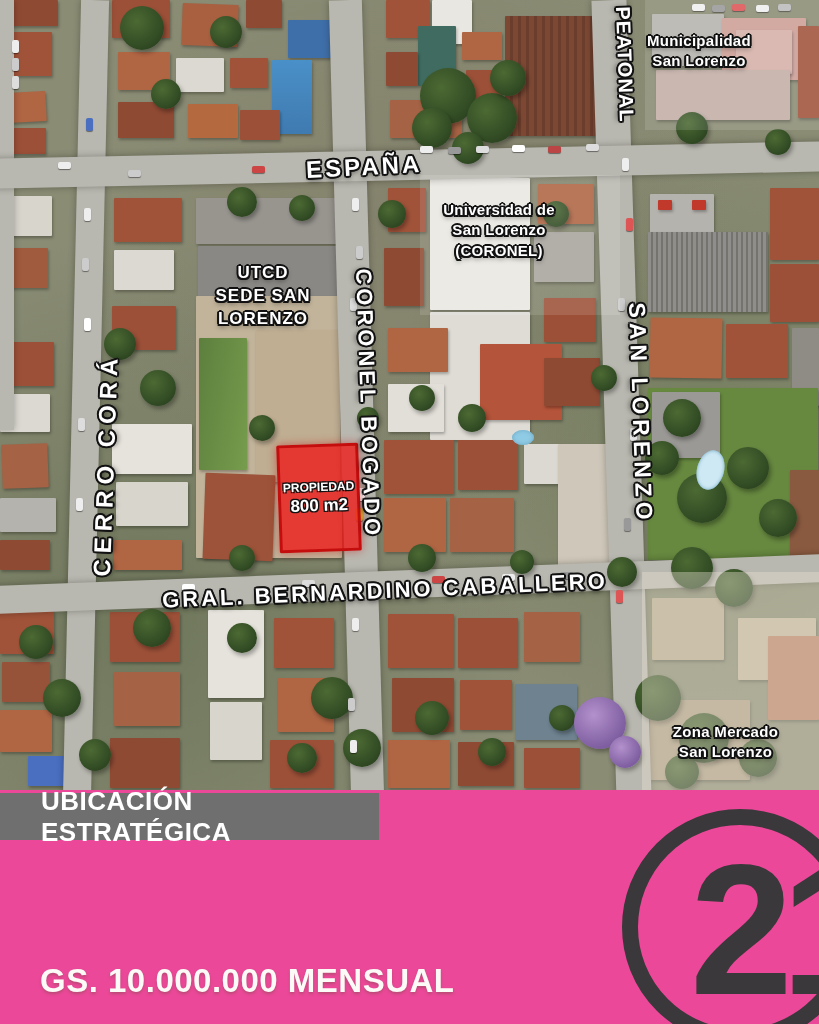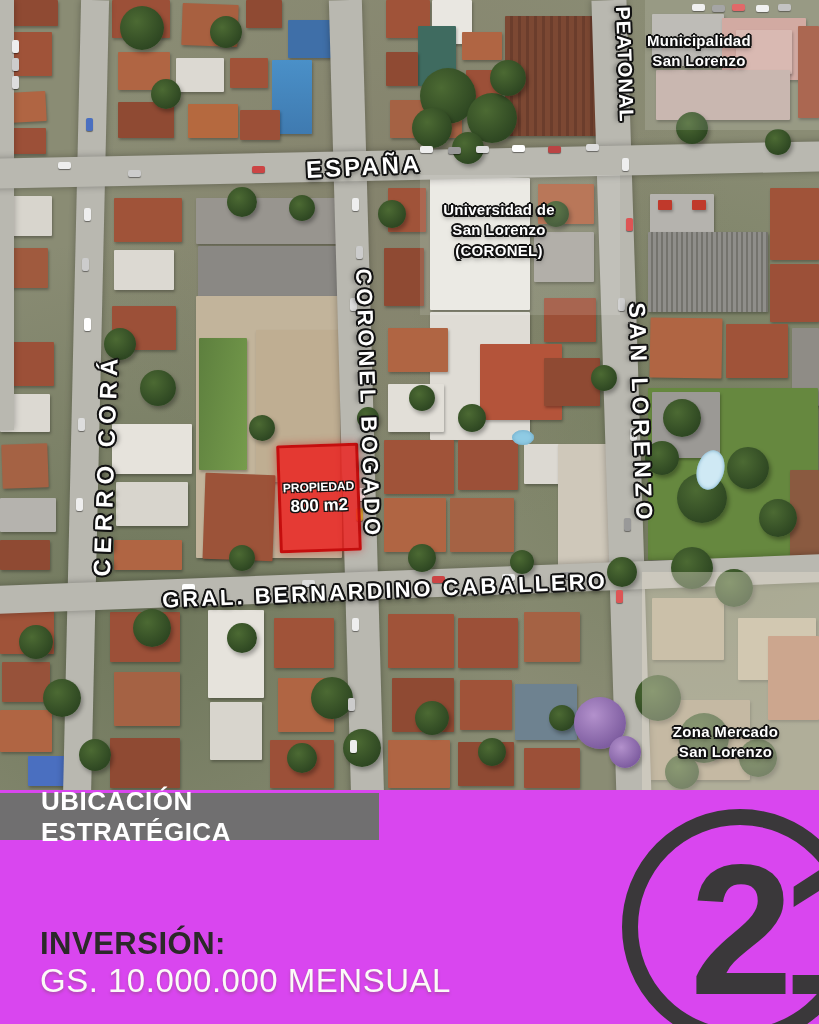--- a/index.html
+++ b/index.html
@@ -39,33 +39,33 @@
     position:absolute;z-index:8;left:278px;top:444px;width:76px;height:102px;
     background:rgba(237,28,26,.80);border:3px solid #c40e0e;border-radius:2px;
     transform:rotate(-2deg);display:flex;flex-direction:column;align-items:center;justify-content:center;
     box-shadow:0 0 10px rgba(200,0,0,.45);
   }
   .property .l1{font-size:12px;}
   .property .l2{font-size:17px;margin-top:2px;}
   .property span{color:#fff;font-weight:bold;
     text-shadow:-1.2px -1.2px 0 #121212,1.2px -1.2px 0 #121212,-1.2px 1.2px 0 #121212,1.2px 1.2px 0 #121212;}
   
-  .banner{position:absolute;left:0;top:790px;width:819px;height:234px;background:#d946ef;z-index:20;}
+  .banner{position:absolute;left:0;top:790px;width:819px;height:234px;background:#ec4899;z-index:20;}
   .strip-gray{
     position:absolute;left:0;top:3px;width:379px;height:47px;background:#706f70;
     display:flex;align-items:center;padding-left:41px;box-sizing:border-box;
     color:#fff;font-weight:bold;font-size:26px;letter-spacing:.5px;
   }
   .strip-black{
     position:absolute;left:0;top:55px;width:346px;height:73px;background:#1d1b1c;
     display:flex;align-items:center;padding-left:39px;box-sizing:border-box;
     color:#fff;font-weight:bold;font-size:54px;letter-spacing:1px;
   }
   .inv-label{position:absolute;left:40px;top:136px;font-size:31px;font-weight:bold;color:#2b2929;letter-spacing:.5px;}
-  .inv-value{position:absolute;left:40px;top:172px;font-size:33px;font-weight:normal;color:#fbfaf7;letter-spacing:.5px;
+  .inv-value{position:absolute;left:40px;top:172px;font-size:33px;font-weight:bold;color:#fbfaf7;letter-spacing:.5px;
     text-shadow:0 2px 3px rgba(90,80,50,.35);}
   
   .logo-ring{
     position:absolute;left:622px;top:809px;width:204px;height:204px;border-radius:50%;
     border:16px solid #3a383a;z-index:25;
   }
   .logo-num{
     position:absolute;left:690px;top:838px;z-index:26;color:#3a383a;
     font-size:185px;font-weight:bold;letter-spacing:-12px;line-height:1;
   }
@@ -292,35 +292,39 @@
 
     <div class="mlabel place" style="left:640px;top:31px;width:118px;">
       <div>Municipalidad</div>
       <div>San Lorenzo</div>
     </div>
     <div class="mlabel place" style="left:438px;top:200px;width:122px;">
       <div>Universidad de</div>
       <div>San Lorenzo</div>
       <div>(CORONEL)</div>
     </div>
+    <div class="mlabel place" style="left:202px;top:262px;width:122px;font-size:17px;letter-spacing:1px;">
+      <div>UTCD</div>
+      <div>SEDE SAN</div>
+      <div>LORENZO</div>
+    </div>
     <div class="mlabel place" style="left:648px;top:722px;width:155px;">
       <div>Zona Mercado</div>
       <div>San Lorenzo</div>
     </div>
 
     <div class="property">
       <span class="l1">PROPIEDAD</span>
       <span class="l2">800 m2</span>
     </div>
   </div>
 
   <div class="banner">
     <div class="strip-gray">
       <span>UBICACIÓN ESTRATÉGICA</span>
     </div>
-    <div class="inv-label">INVERSIÓN:</div>
     <div class="inv-value">GS. 10.000.000 MENSUAL</div>
   </div>
 
   <div class="logo-ring"></div>
   <div class="logo-num">21</div>
 
 </div>
 
 </body></html>

